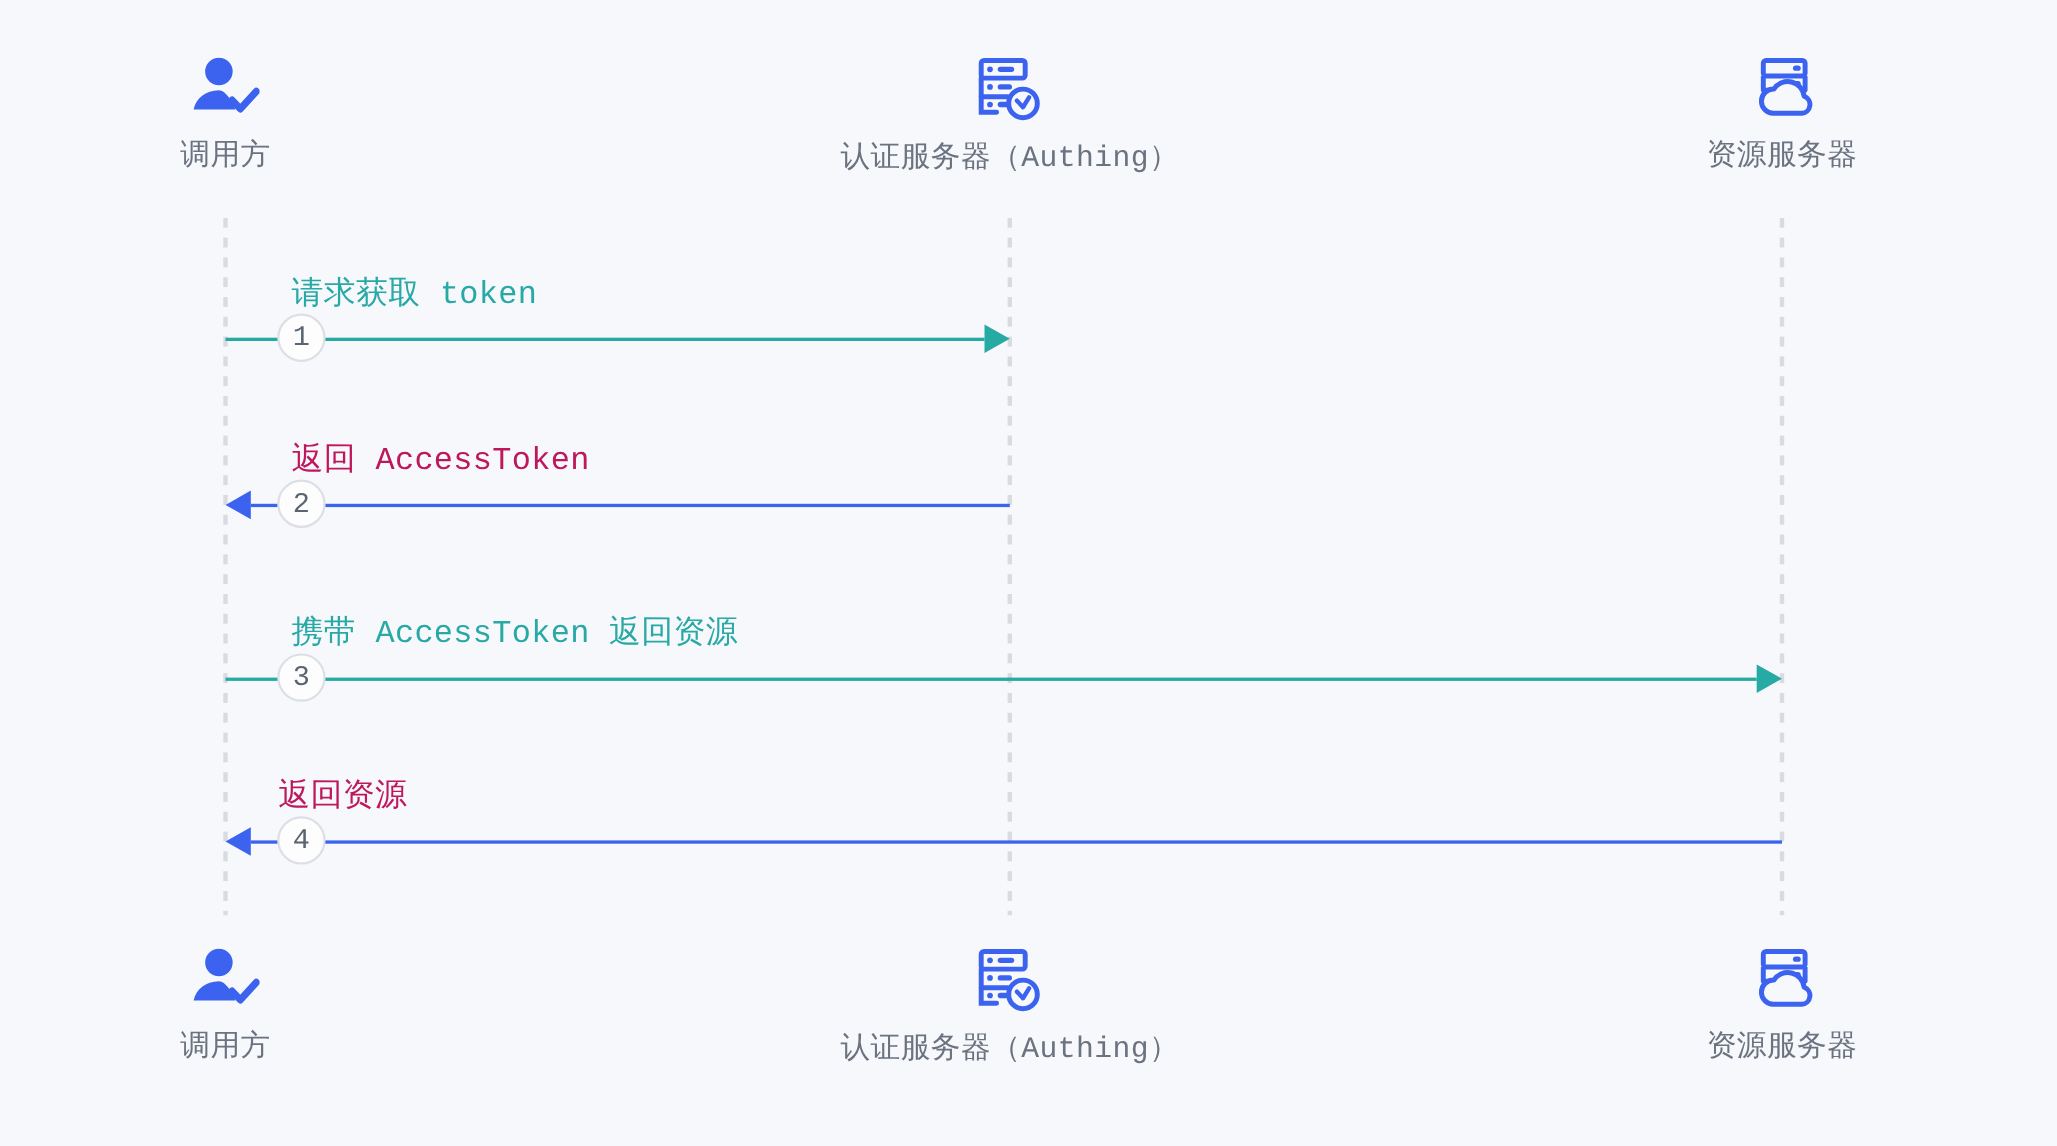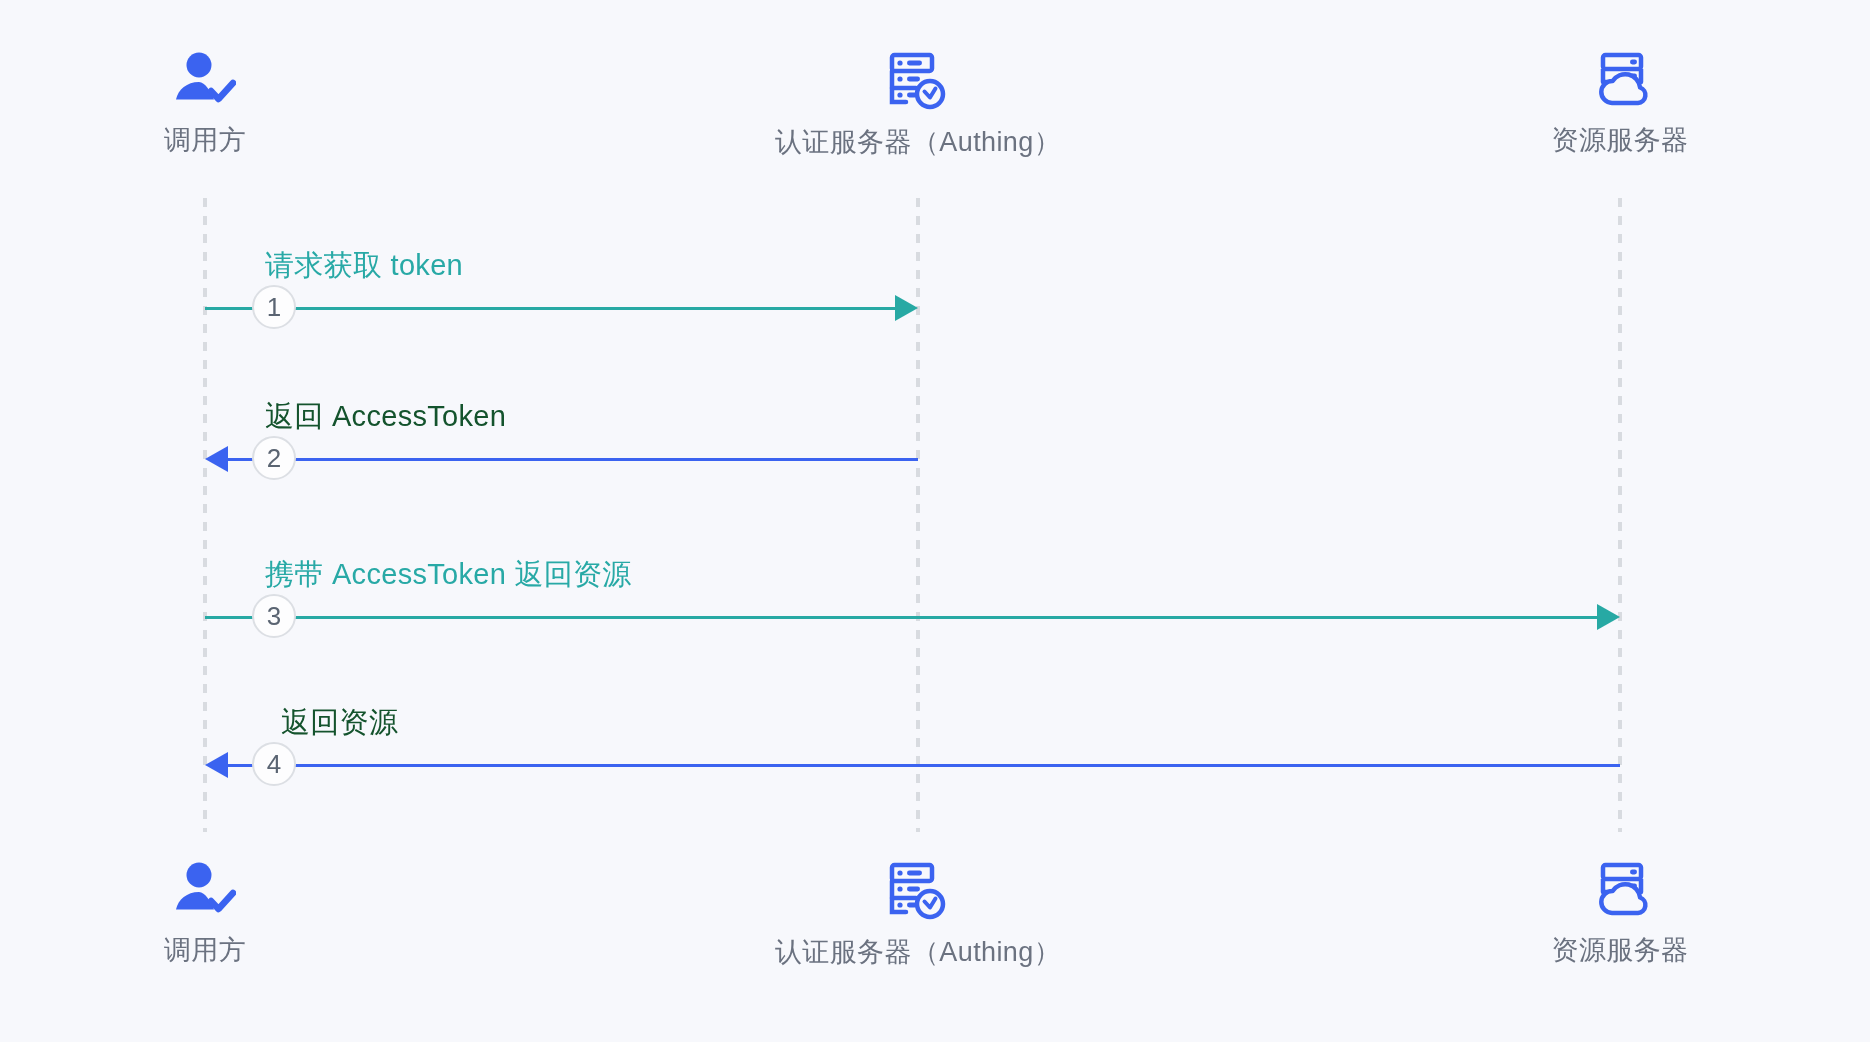--- a/index.html
+++ b/index.html
@@ -12,20 +12,21 @@
     height: 1042px;
     background: #f7f8fc;
     font-family: "Liberation Sans", "DejaVu Sans", sans-serif;
     overflow: hidden;
   }
 
   #diagram {
     position: relative;
     width: 1694px;
     height: 1042px;
+    font-family: Liberation Mono, monospace;
   }
 
   
   .lifeline {
     position: absolute;
     width: 4px;
     background-image: linear-gradient(
       to bottom,
       #d8dbe0 0px, #d8dbe0 9px,
       rgba(0,0,0,0) 9px, rgba(0,0,0,0) 18px
@@ -61,21 +62,21 @@
     height: 0;
   }
   .msg-label {
     position: absolute;
     bottom: 22px;
     white-space: nowrap;
     font-size: 29px;
     letter-spacing: 0.3px;
   }
   .msg-label.green { color: #28a9a6; }
-  .msg-label.blue  { color: #14532d; }
+  .msg-label.blue  { color: #be185d; }
 
   .msg-line {
     position: absolute;
     top: -1px;
     height: 3px;
   }
   .msg-line.green { background: #27a9a4; }
   .msg-line.blue  { background: #3b63f0; }
 
   .arrowhead {
@@ -166,21 +167,21 @@
         <div class="arrowhead left blue" style="left: 205px;"></div>
         <div class="seq-badge" style="left: 252px;">2</div>
       </div>
       <div class="message" style="left: 0px; top: 617px; width: 1870px;">
         <div class="msg-label green" style="left: 265px;">携带 AccessToken 返回资源</div>
         <div class="msg-line green" style="left: 205px; width: 1392px;"></div>
         <div class="arrowhead right green" style="left: 1597px;"></div>
         <div class="seq-badge" style="left: 252px;">3</div>
       </div>
       <div class="message" style="left: 0px; top: 765px; width: 1870px;">
-        <div class="msg-label blue" style="left: 281px;">返回资源</div>
+        <div class="msg-label blue" style="left: 253px;">返回资源</div>
         <div class="msg-line blue" style="left: 228px; width: 1392px;"></div>
         <div class="arrowhead left blue" style="left: 205px;"></div>
         <div class="seq-badge" style="left: 252px;">4</div>
       </div>
     </div>
 
   <div id="actors-bottom">
       <div class="actor" style="left: 205px; top: 862px;">
         <span class="actor-icon"><svg width="62" height="56" viewBox="0 0 62 56" xmlns="http://www.w3.org/2000/svg">
             <circle cx="25" cy="13" r="12.5" fill="#3b63f0"></circle>

